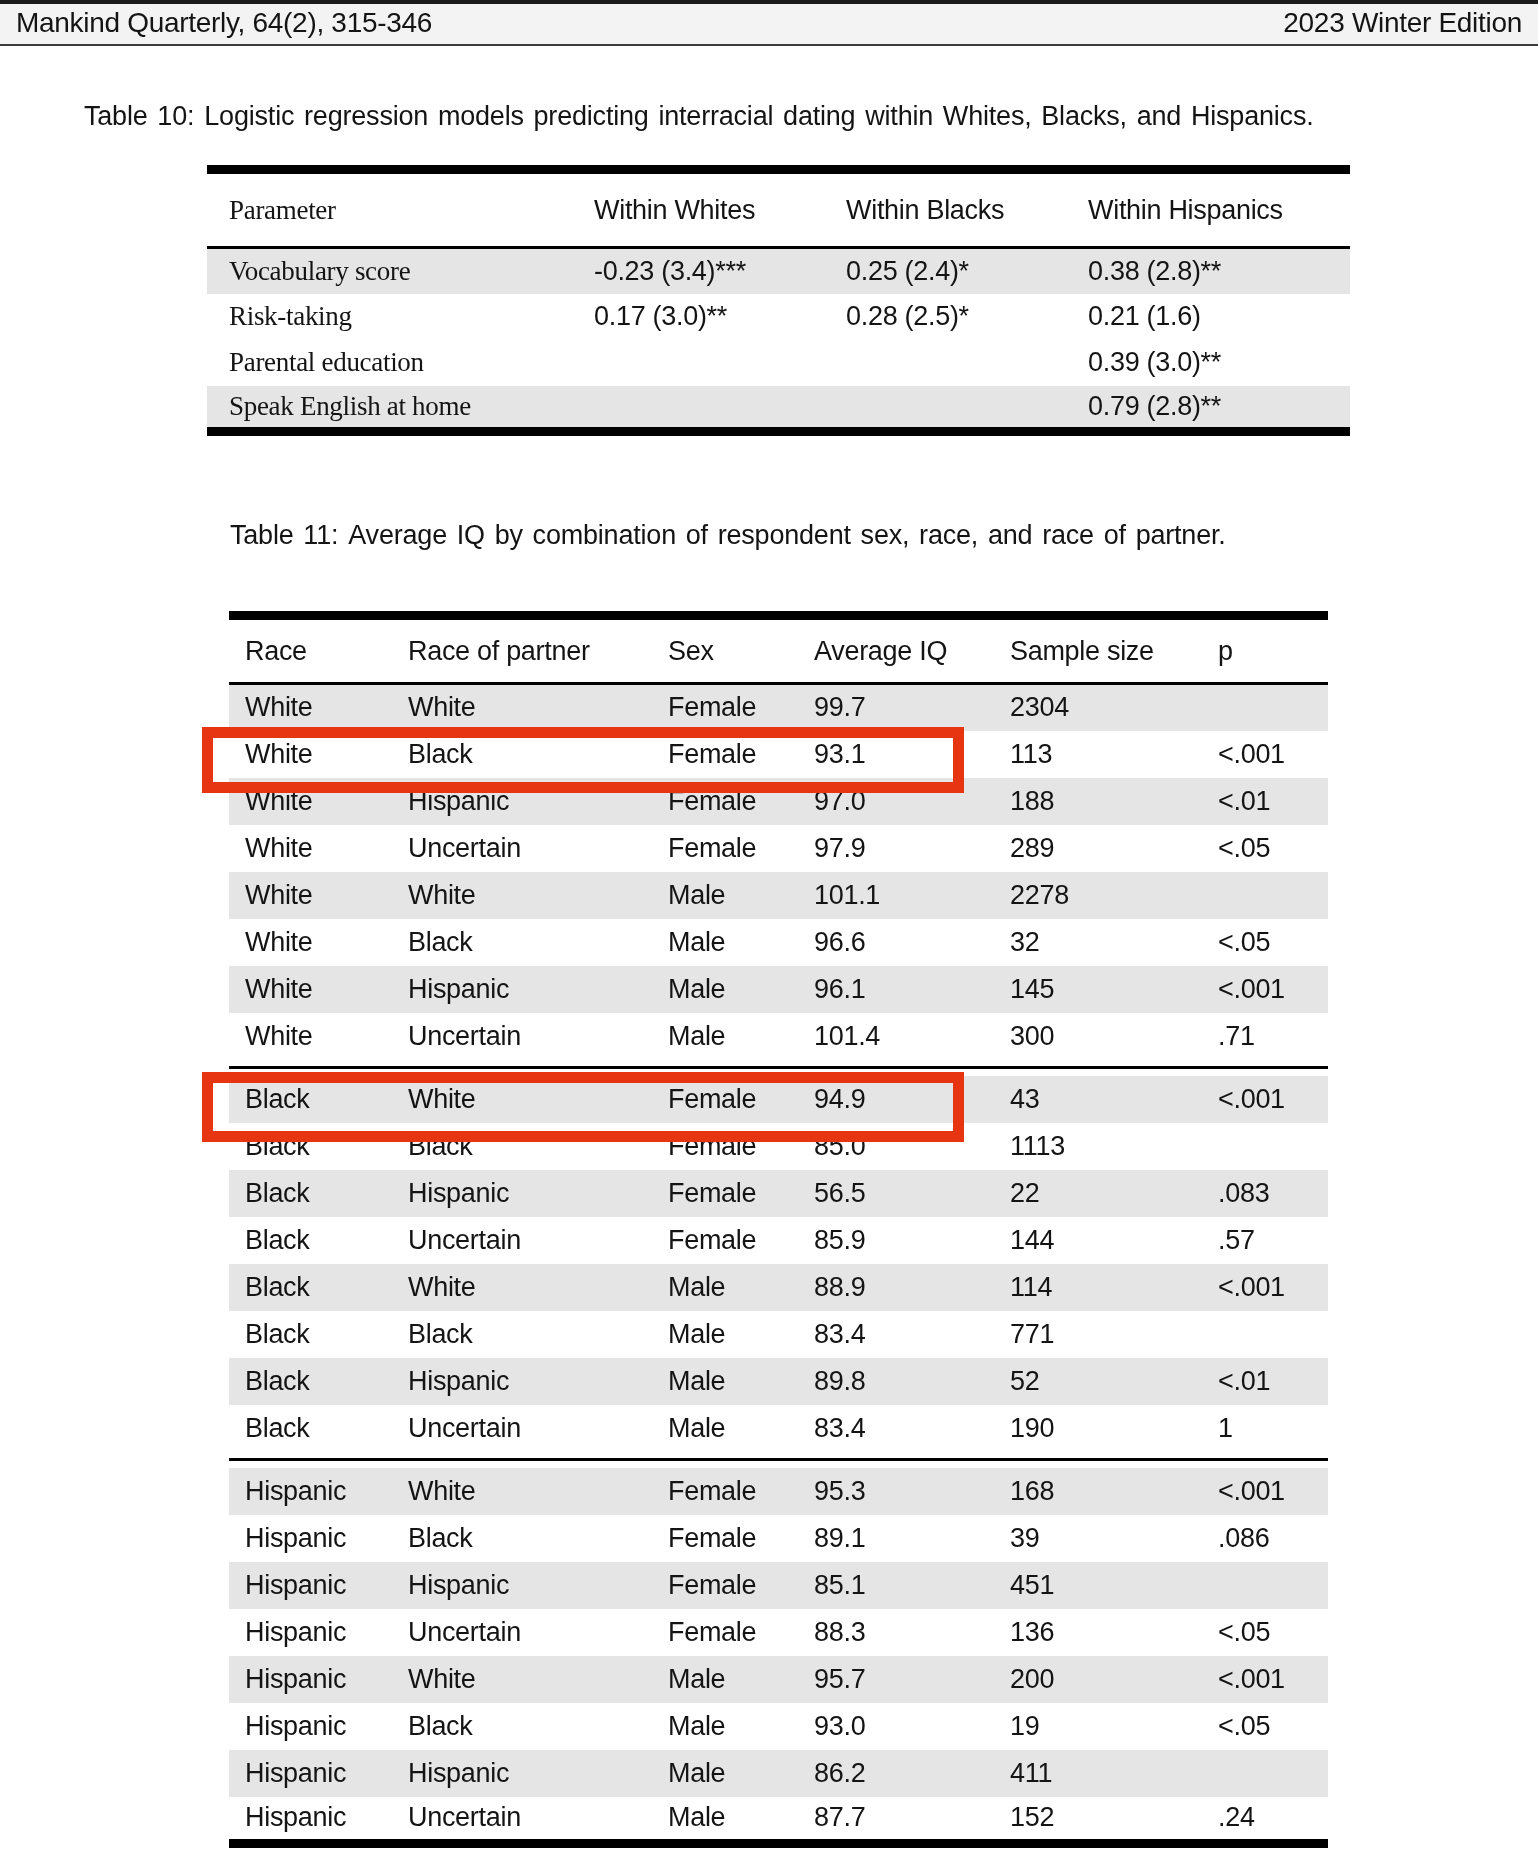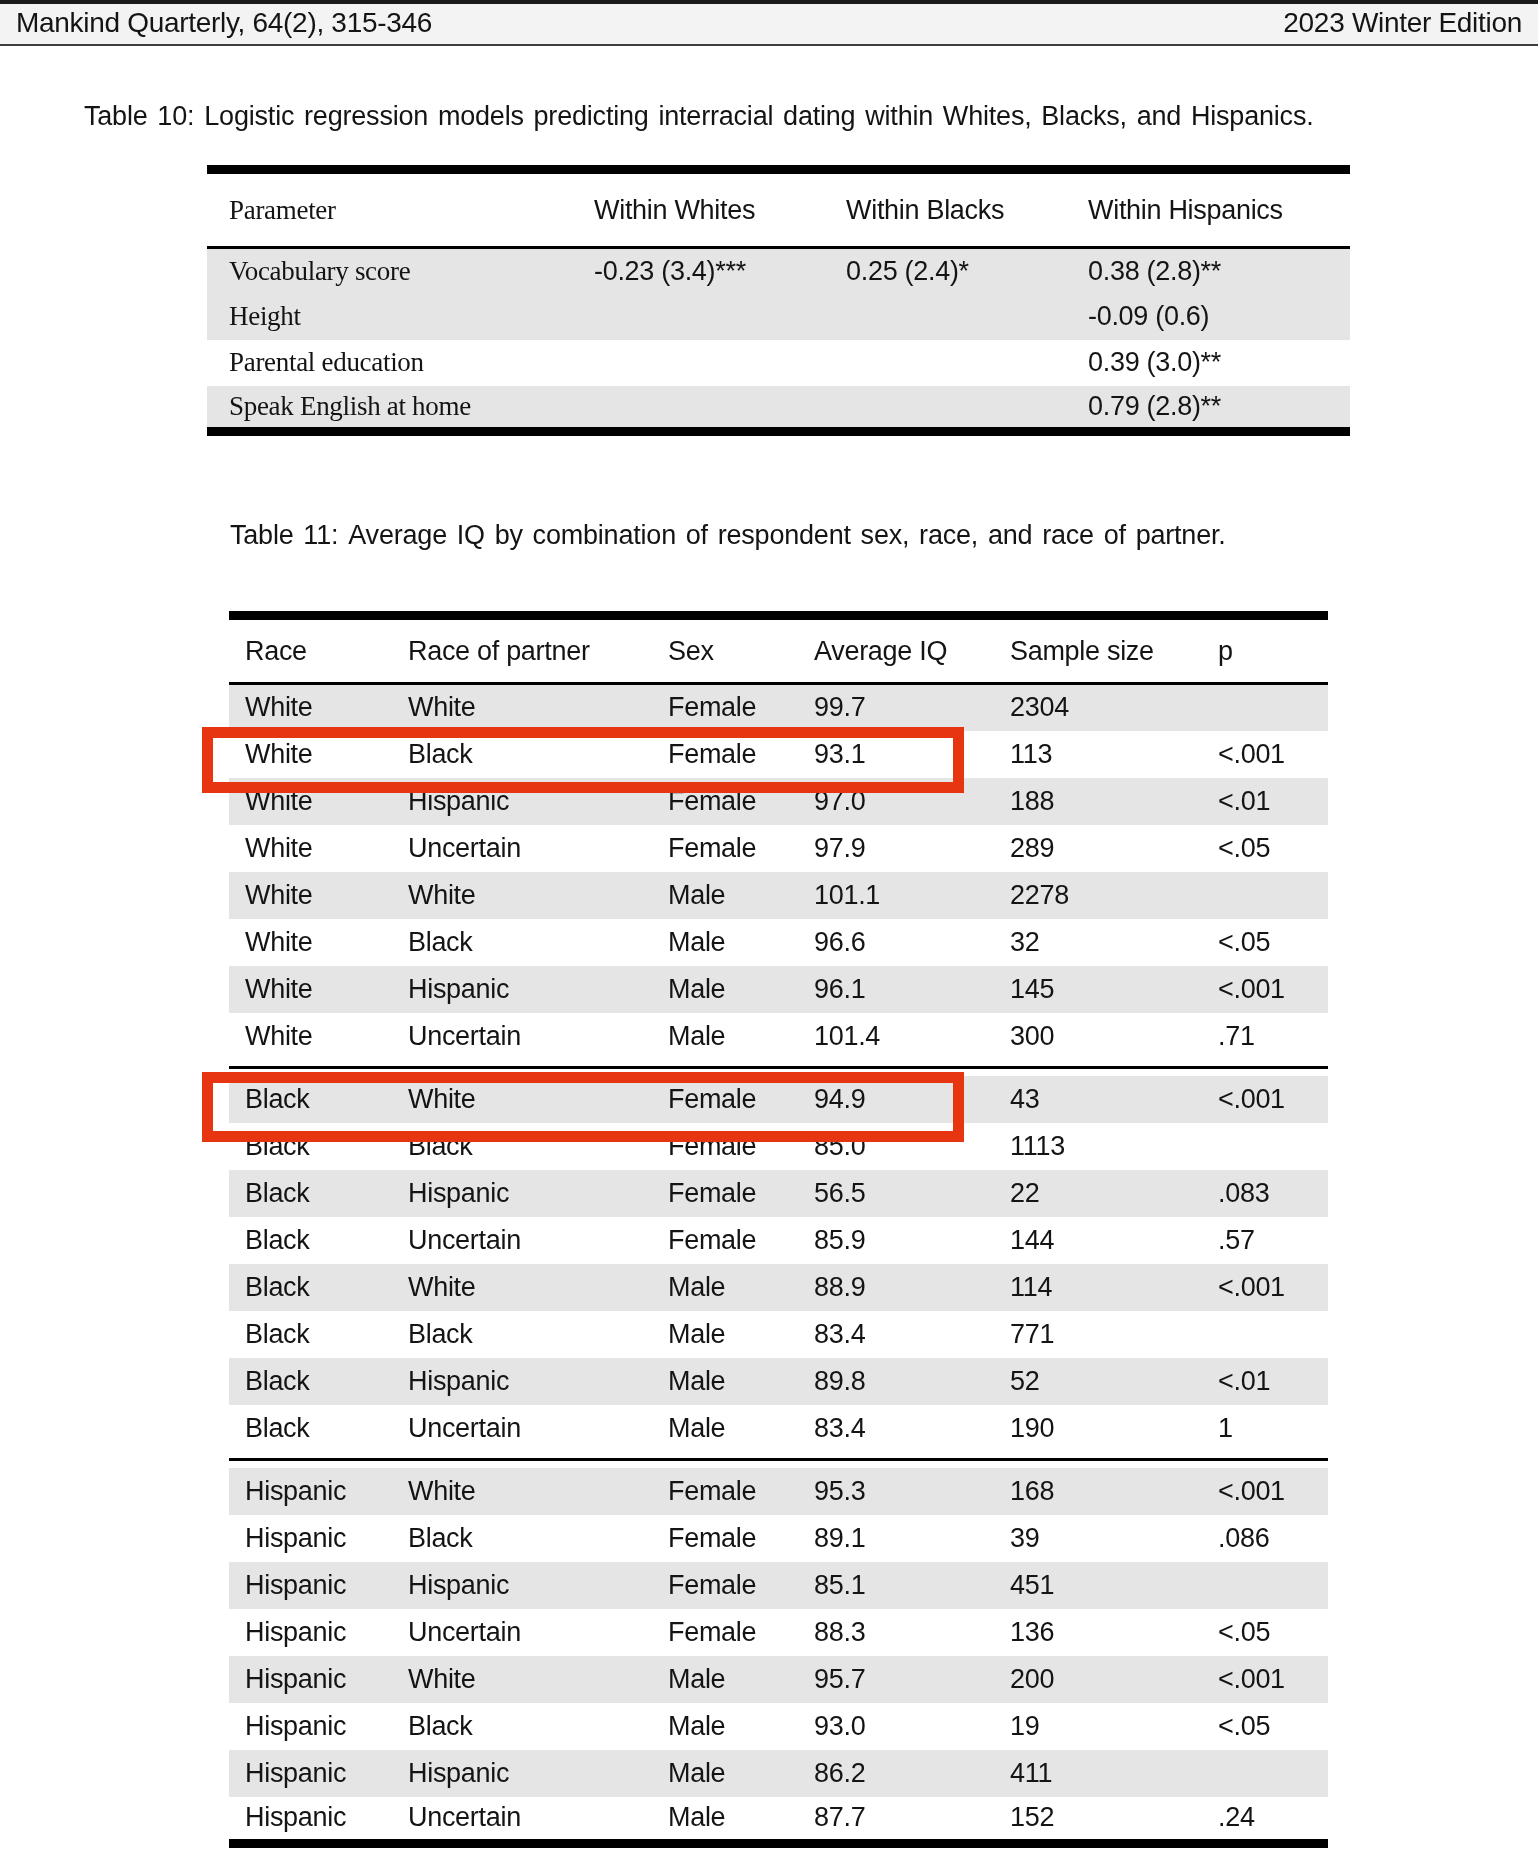--- a/index.html
+++ b/index.html
@@ -128,25 +128,25 @@
           <th>Within Hispanics</th>
         </tr>
       </thead>
     <tbody>
         <tr class="shaded">
           <td>Vocabulary score</td>
           <td>-0.23 (3.4)***</td>
           <td>0.25 (2.4)*</td>
           <td>0.38 (2.8)**</td>
         </tr>
-        <tr class="shaded">
-          <td>Height</td>
-          <td></td>
-          <td></td>
-          <td>-0.09 (0.6)</td>
+        <tr>
+          <td>Risk-taking</td>
+          <td>0.17 (3.0)**</td>
+          <td>0.28 (2.5)*</td>
+          <td>0.21 (1.6)</td>
         </tr>
         <tr>
           <td>Parental education</td>
           <td></td>
           <td></td>
           <td>0.39 (3.0)**</td>
         </tr>
         <tr class="shaded">
           <td>Speak English at home</td>
           <td></td>

